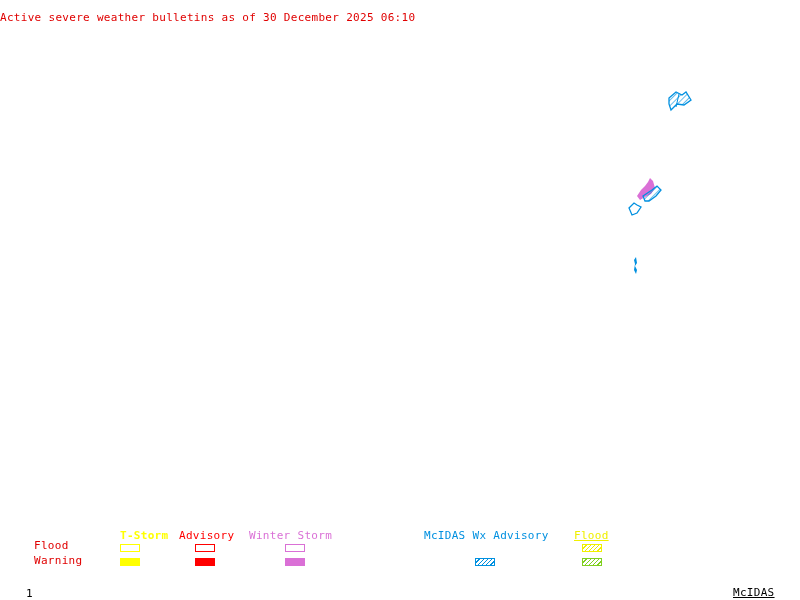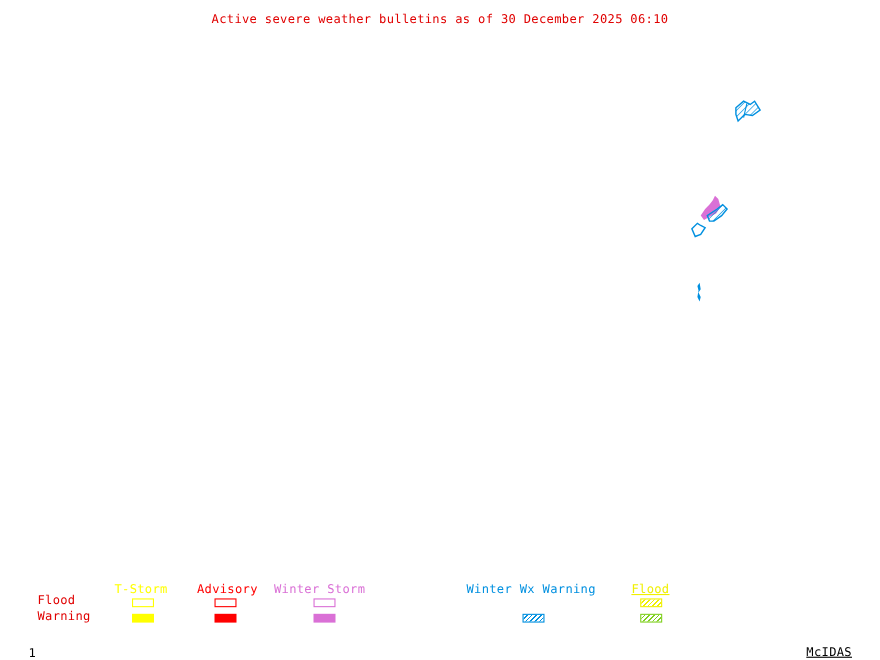--- a/index.html
+++ b/index.html
@@ -1,19 +1,19 @@
 <!DOCTYPE html>
 <html><head>
 <meta charset="utf-8">
 <style>
   html, body { margin:0; padding:0; background:#ffffff; }
   body { width:800px; height:600px; position:relative; overflow:hidden;
          font-family:"DejaVu Sans Mono", monospace; }
   .txt { position:absolute; font-size:11px; line-height:12px; white-space:nowrap; letter-spacing:0.3px; }
-  .title { top:12px; left:0; width:800px; text-align:center; color:#e00000; }
+  .title { top:12px; left:0; width:800px; color:#e00000; }
   .box { position:absolute; width:20px; height:8px; box-sizing:border-box; }
   .hatch-blue { border:1px solid #0090e0;
     background: repeating-linear-gradient(135deg, transparent 0 2px, #0090e0 2px 3px); }
   .hatch-yellow { border:1px solid #f0f000;
     background: repeating-linear-gradient(135deg, transparent 0 2px, #f0f000 2px 3px); }
   .hatch-green { border:1px solid #80d020;
     background: repeating-linear-gradient(135deg, transparent 0 2px, #80d020 2px 3px); }
   svg.map { position:absolute; left:0; top:0; }
 </style>
 </head>
@@ -39,33 +39,33 @@
     <path d="M629,208 L634,203 L637,205 L641,207 L637,213 L632,215 Z" fill="none" stroke="#0090e0" stroke-width="1.3"></path>
   </g>
   <g>
     <path d="M636,257 L637,263 L635,266 L637,270 L636,274 L634,270 L635,264 L634,260 Z" fill="#0090e0"></path>
   </g>
 </svg>
 
 <div class="txt" style="left:34px;top:540px;color:#e00000;">Flood</div>
 <div class="txt" style="left:34px;top:555px;color:#e00000;text-align:center;">Warning</div>
 
-<div class="txt" style="left:104px;top:530px;color:#ffff00;">T-Storm</div>
+<div class="txt" style="left:120px;top:530px;color:#ffff00;font-weight:bold;">T-Storm</div>
 <div class="box" style="left:120px;top:544px;border:1px solid #ffff00;"></div>
 <div class="box" style="left:120px;top:558px;background:#ffff00;"></div>
 
 <div class="txt" style="left:179px;top:530px;color:#ff0000;">Advisory</div>
 <div class="box" style="left:195px;top:544px;border:1px solid #ff0000;"></div>
 <div class="box" style="left:195px;top:558px;background:#ff0000;"></div>
 
 <div class="txt" style="left:249px;top:530px;color:#da70d6;">Winter Storm</div>
 <div class="box" style="left:285px;top:544px;border:1px solid #da70d6;"></div>
 <div class="box" style="left:285px;top:558px;background:#da70d6;"></div>
 
-<div class="txt" style="left:424px;top:530px;color:#0090e0;">Winter Wx Warning</div>
+<div class="txt" style="left:424px;top:530px;color:#0090e0;">McIDAS Wx Advisory</div>
 <div class="box hatch-blue" style="left:475px;top:558px;"></div>
 
 <div class="txt" style="left:574px;top:530px;color:#f0f000;text-decoration:underline;">Flood</div>
 <div class="box hatch-yellow" style="left:582px;top:544px;"></div>
 <div class="box hatch-green" style="left:582px;top:558px;"></div>
 
 <div class="txt" style="left:26px;top:588px;color:#000;">1</div>
 <div class="txt" style="left:733px;top:587px;color:#000;text-decoration:underline;">McIDAS</div>
 
 </body></html>

